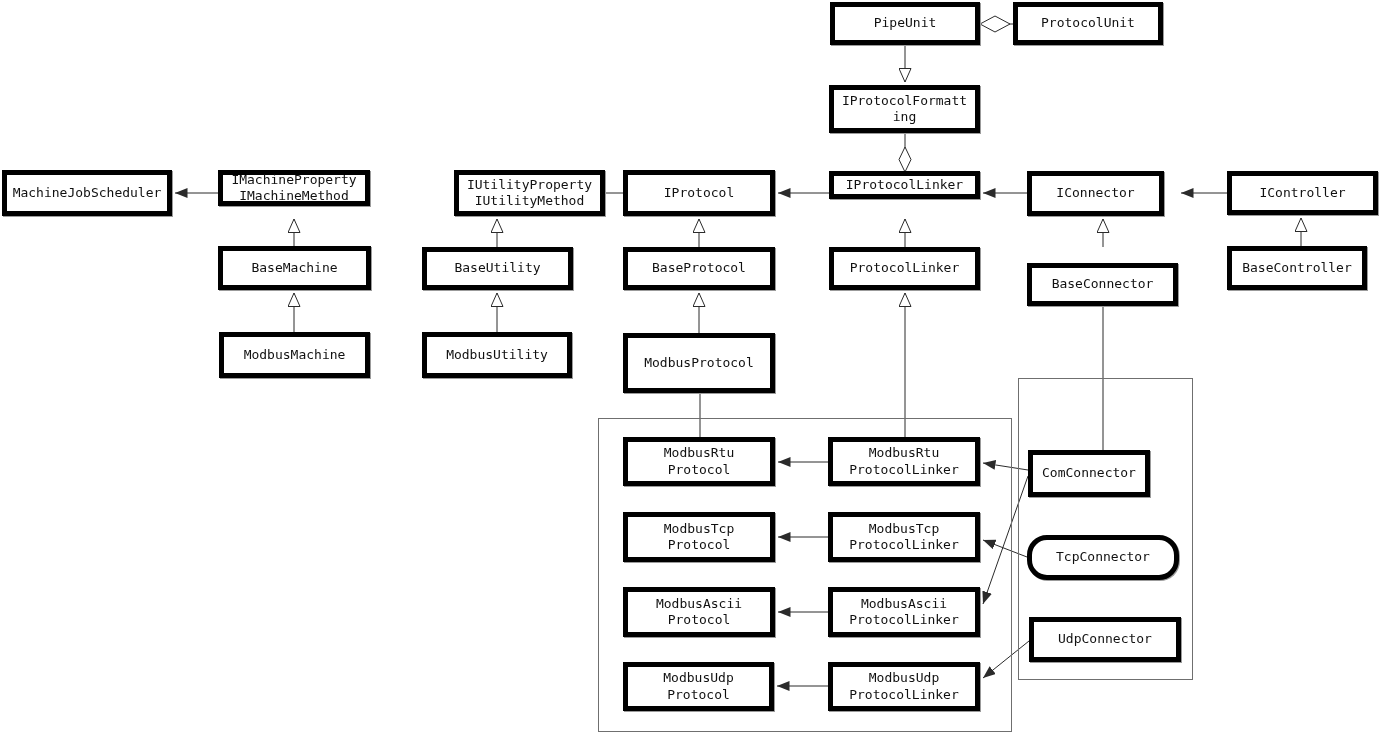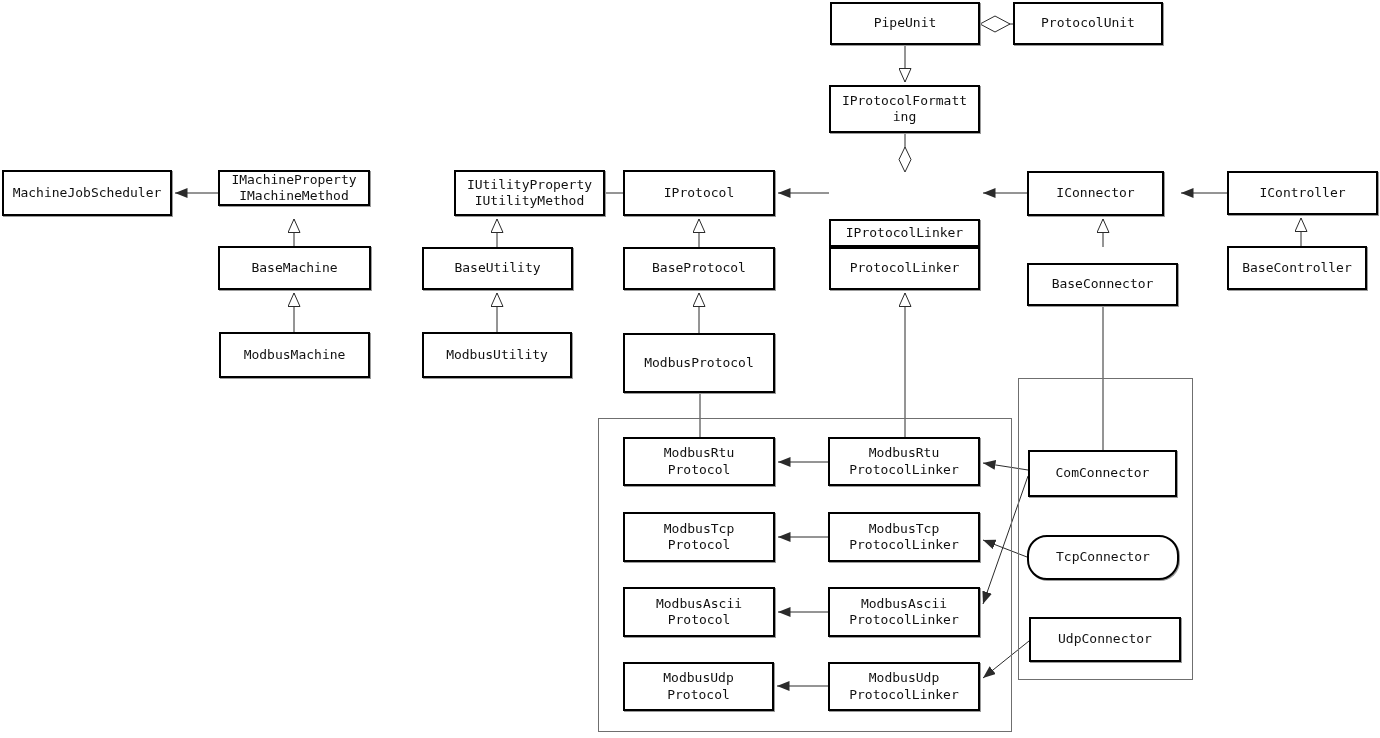--- a/index.html
+++ b/index.html
@@ -4,21 +4,21 @@
 <style>
   html,body{margin:0;padding:0;background:#ffffff;}
   .stage{
     position:relative;width:1380px;height:738px;background:#ffffff;
     font-family:"DejaVu Sans Mono","Liberation Mono",monospace;
     font-size:13px;color:#111;overflow:hidden;
   }
   .edges{position:absolute;left:0;top:0;width:1380px;height:738px;}
   .node{
     position:absolute;display:flex;align-items:center;justify-content:center;
-    text-align:center;background:#ffffff;border:2px solid #000000;
+    text-align:center;background:#ffffff;border:5px solid #000000;
     box-shadow:1px 1px 0 #9b9b9b;box-sizing:border-box;
     white-space:pre-line;line-height:1.25;padding:2px 4px;z-index:2;
   }
   .node.wrap{word-break:break-all;padding:2px 7px;}
   .group{
     position:absolute;border:1px solid #6f6f6f;background:transparent;
     box-sizing:border-box;z-index:1;
   }
   svg line, svg polyline{stroke:#2b2b2b;stroke-width:1;fill:none;}
   svg .diamond{fill:#ffffff;stroke:#2b2b2b;stroke-width:1;}
@@ -81,21 +81,21 @@
   <div class="node" style="left:830px;top:2px;width:150px;height:43px;">PipeUnit</div>
   <div class="node" style="left:1013px;top:2px;width:150px;height:43px;">ProtocolUnit</div>
   <div class="node wrap" style="left:829px;top:85px;width:151px;height:48px;">IProtocolFormatting</div>
 
   <div class="node" style="left:2px;top:170px;width:170px;height:46px;">MachineJobScheduler</div>
   <div class="node" style="left:218px;top:170px;width:152px;height:36px;">IMachineProperty
 IMachineMethod</div>
   <div class="node" style="left:422px;top:170px;width:151px;height:46px;margin-left:32px;">IUtilityProperty
 IUtilityMethod</div>
   <div class="node" style="left:623px;top:170px;width:152px;height:46px;">IProtocol</div>
-  <div class="node" style="left:829px;top:171px;width:151px;height:28px;margin-top:48px;">IProtocolLinker</div>
+  <div class="node" style="left:829px;top:171px;width:151px;height:28px;">IProtocolLinker</div>
   <div class="node" style="left:1027px;top:171px;width:137px;height:45px;">IConnector</div>
   <div class="node" style="left:1227px;top:171px;width:151px;height:44px;">IController</div>
 
   <div class="node" style="left:218px;top:246px;width:153px;height:44px;">BaseMachine</div>
   <div class="node" style="left:422px;top:247px;width:151px;height:43px;">BaseUtility</div>
   <div class="node" style="left:623px;top:247px;width:152px;height:43px;">BaseProtocol</div>
   <div class="node" style="left:829px;top:247px;width:151px;height:43px;">ProtocolLinker</div>
   <div class="node" style="left:1027px;top:247px;width:151px;height:43px;margin-top:16px;">BaseConnector</div>
   <div class="node" style="left:1227px;top:246px;width:140px;height:44px;">BaseController</div>
 
@@ -113,17 +113,17 @@
 ProtocolLinker</div>
   <div class="node" style="left:623px;top:587px;width:152px;height:50px;">ModbusAscii
 Protocol</div>
   <div class="node" style="left:828px;top:587px;width:152px;height:50px;">ModbusAscii
 ProtocolLinker</div>
   <div class="node" style="left:623px;top:662px;width:151px;height:49px;">ModbusUdp
 Protocol</div>
   <div class="node" style="left:828px;top:662px;width:152px;height:49px;">ModbusUdp
 ProtocolLinker</div>
 
-  <div class="node" style="left:1028px;top:450px;width:149px;height:47px;">ComConnector</div>
+  <div class="node" style="left:1028px;top:450px;width:122px;height:47px;">ComConnector</div>
   <div class="node" style="left:1027px;top:535px;width:152px;height:45px;border-radius:20px;">TcpConnector</div>
   <div class="node" style="left:1029px;top:617px;width:152px;height:45px;">UdpConnector</div>
 
 </div>
 
 </body></html>

